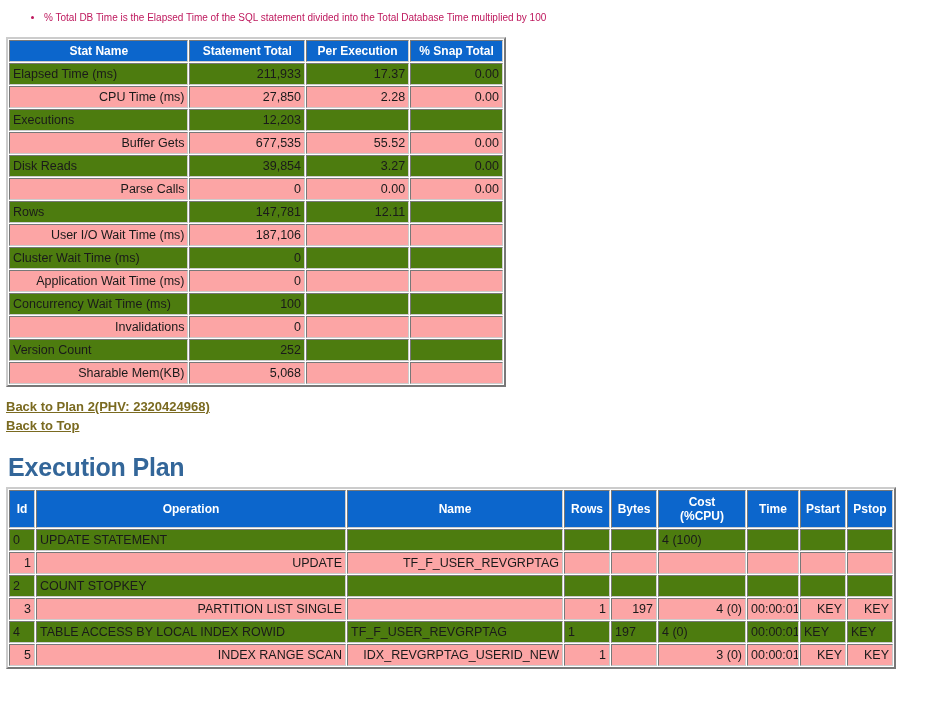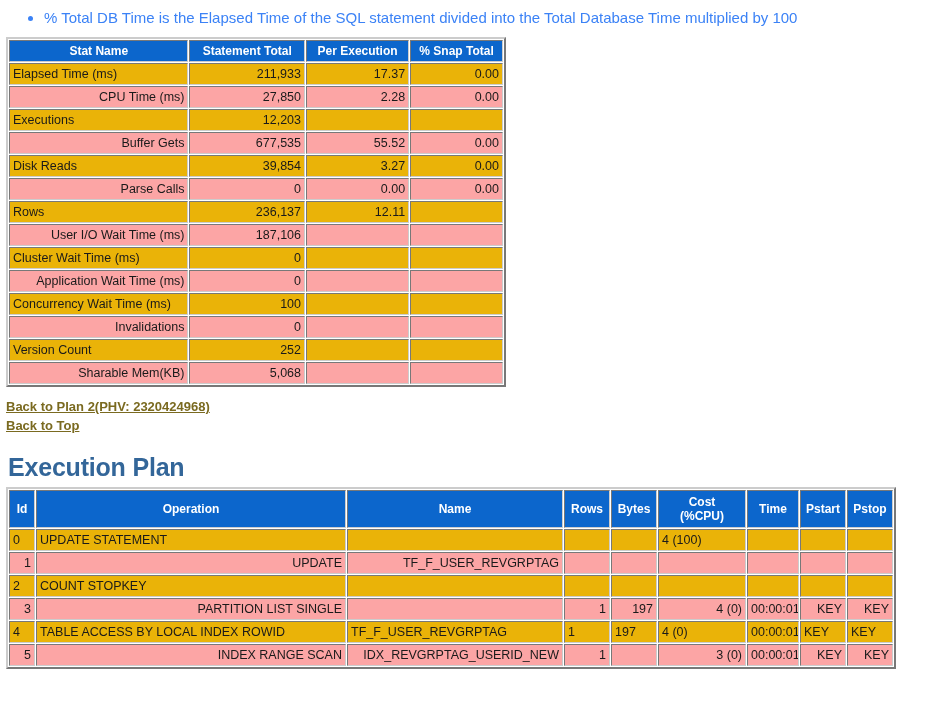--- a/index.html
+++ b/index.html
@@ -30,22 +30,22 @@
   h1.section-title.second {
     margin-top: 18px;
     margin-bottom: 5px;
   }
   ul.notes {
     margin: 10px 0 12px 0;
     padding-left: 44px;
     list-style-type: disc;
   }
   ul.notes li {
-    font-size: 15px;
-    color: #3b82f6;
+    font-size: 10px;
+    color: #be185d;
     line-height: 15px;
   }
 
   
   table.awr {
     border-collapse: separate;
     border-spacing: 1px;
     border: 2px outset #cccccc;
     background: #ffffff;
     margin-left: 6px;
@@ -64,21 +64,21 @@
   }
   table.awr td {
     border: 1px inset #cccccc;
     padding: 1px 3px;
     font-size: 12.5px;
     line-height: 16px;
     color: #1a1a1a;
     white-space: nowrap;
     font-family: "Liberation Sans", sans-serif;
   }
-  tr.band-y td { background: #eab308; }
+  tr.band-y td { background: #4d7c0f; }
   tr.band-w td { background: #fca5a5; text-align: right; }
   td.num { text-align: right; }
   td.txt { text-align: left; }
 
   
   #stats-table { width: 500px; table-layout: fixed; }
   #stats-table col.c0 { width: 174px; }
   #stats-table col.c1 { width: 112px; }
   #stats-table col.c2 { width: 100px; }
   #stats-table col.c3 { width: 90px; }
@@ -175,21 +175,21 @@
           <td class="num">0.00</td>
         </tr>
         <tr class="band-w">
           <td class="txt">Parse Calls</td>
           <td class="num">0</td>
           <td class="num">0.00</td>
           <td class="num">0.00</td>
         </tr>
         <tr class="band-y">
           <td class="txt">Rows</td>
-          <td class="num">236,137</td>
+          <td class="num">147,781</td>
           <td class="num">12.11</td>
           <td class="num"></td>
         </tr>
         <tr class="band-w">
           <td class="txt">User I/O Wait Time (ms)</td>
           <td class="num">187,106</td>
           <td class="num"></td>
           <td class="num"></td>
         </tr>
         <tr class="band-y">

